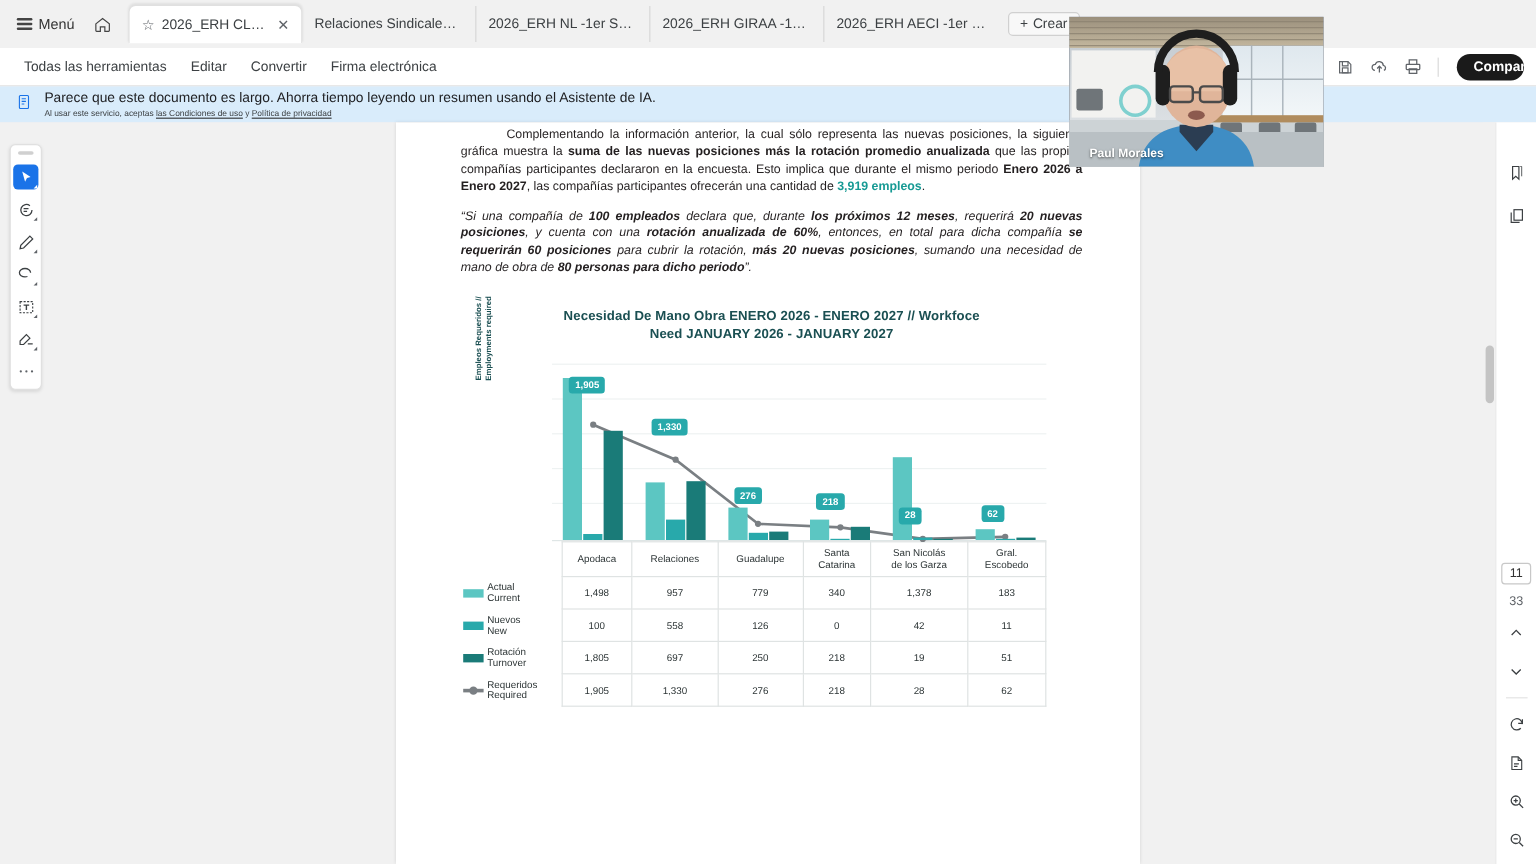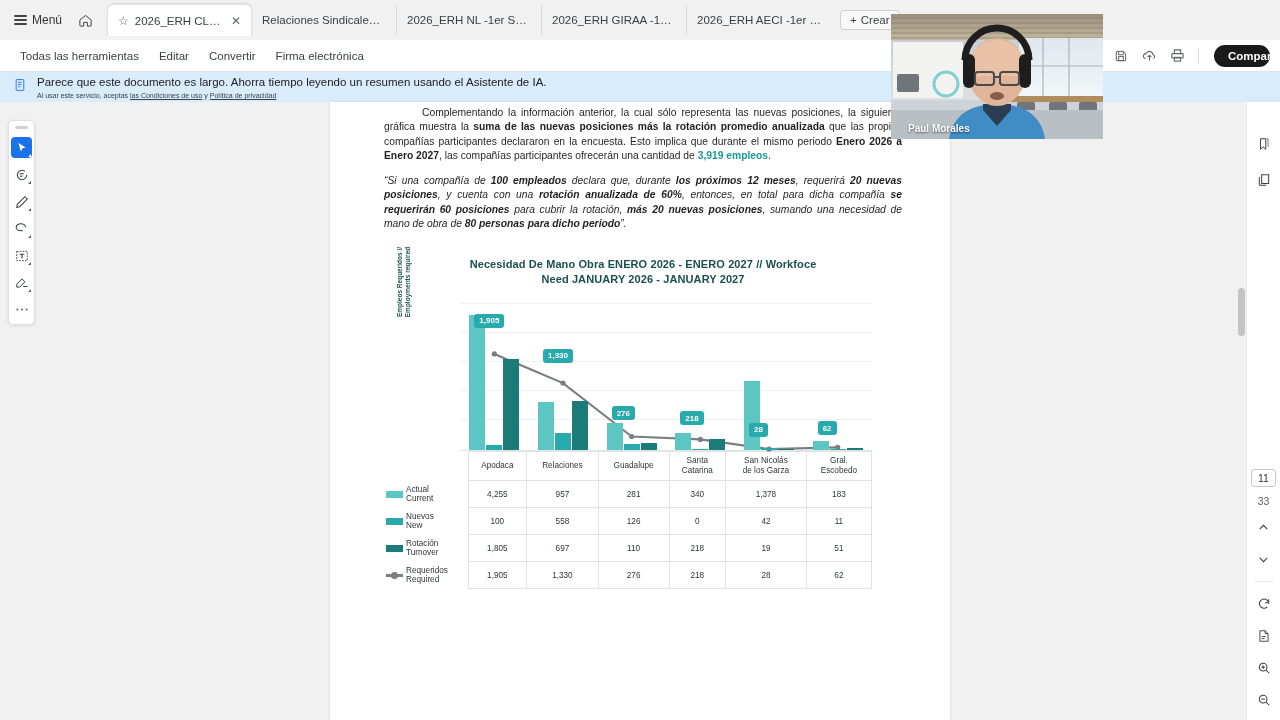--- a/index.html
+++ b/index.html
@@ -448,23 +448,23 @@
                 </tr>
             </thead>
             <tbody id="tbody">
                 <tr>
                   <td class="rowhead">
                     <div class="rowhead-inner">
                       <span class="swatch cur"></span>
                       <span class="rowhead-txt">Actual<br>Current</span>
                     </div>
                   </td>
-                  <td>4,255</td>
+                  <td>1,498</td>
                   <td>957</td>
-                  <td>281</td>
+                  <td>779</td>
                   <td>340</td>
                   <td>1,378</td>
                   <td>183</td>
                 </tr>
                 <tr>
                   <td class="rowhead">
                     <div class="rowhead-inner">
                       <span class="swatch new"></span>
                       <span class="rowhead-txt">Nuevos<br>New</span>
                     </div>
@@ -478,21 +478,21 @@
                 </tr>
                 <tr>
                   <td class="rowhead">
                     <div class="rowhead-inner">
                       <span class="swatch turn"></span>
                       <span class="rowhead-txt">Rotación<br>Turnover</span>
                     </div>
                   </td>
                   <td>1,805</td>
                   <td>697</td>
-                  <td>110</td>
+                  <td>250</td>
                   <td>218</td>
                   <td>19</td>
                   <td>51</td>
                 </tr>
                 <tr>
                   <td class="rowhead">
                     <div class="rowhead-inner">
                       <span class="swatch line"></span>
                       <span class="rowhead-txt">Requeridos<br>Required</span>
                     </div>

